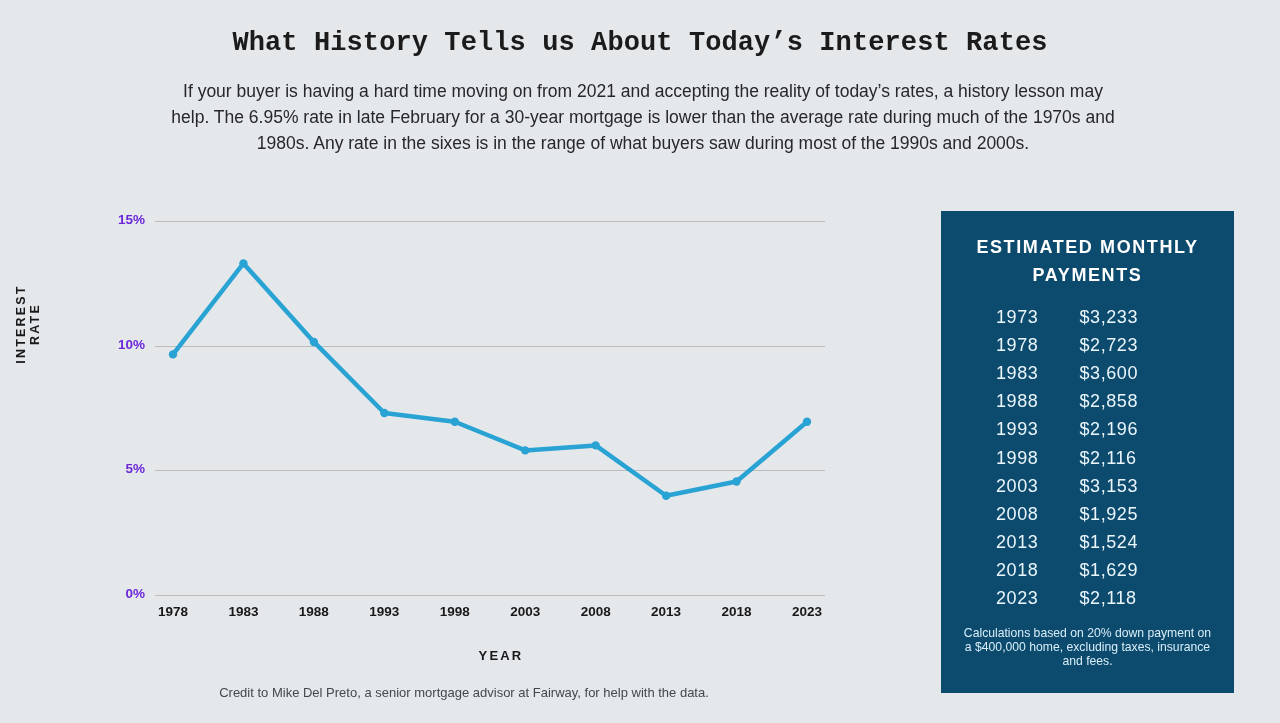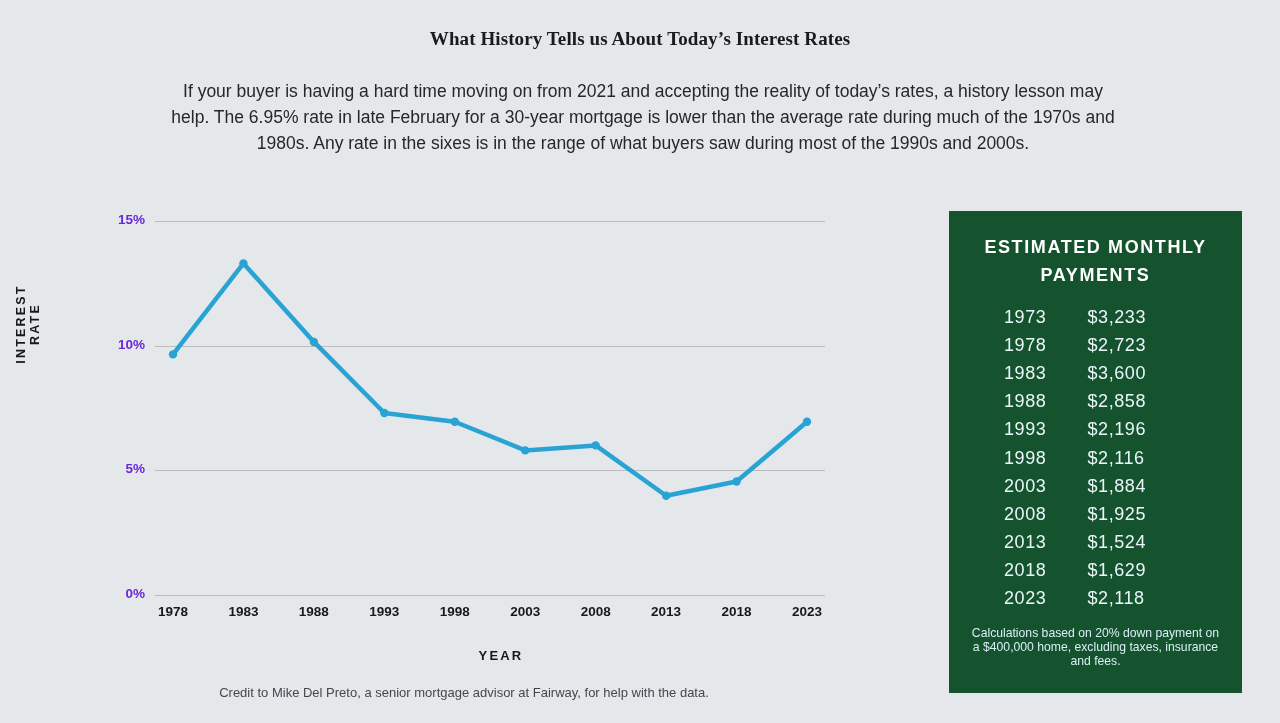--- a/index.html
+++ b/index.html
@@ -15,23 +15,23 @@
     position: relative;
   }
 
   
   .headline {
     position: absolute;
     left: 0;
     top: 28px;
     width: 1280px;
     text-align: center;
-    font-family: Liberation Serif, serif;
-    font-weight: bold;
-    font-size: 19px;
+    font-family: Liberation Mono, monospace;
+    font-weight: bold;
+    font-size: 27px;
     color: #1b1b1b;
     letter-spacing: 0.1px;
   }
   .deck {
     position: absolute;
     left: 162px;
     top: 78px;
     width: 962px;
     text-align: center;
     font-family: Liberation Sans, sans-serif;
@@ -133,23 +133,22 @@
     color: #44484c;
   }
 
   
   .panel {
     position: absolute;
     left: 941px;
     top: 211px;
     width: 293px;
     height: 482px;
-    background: #14532d;
+    background: #0c4a6e;
     color: #ffffff;
-    margin-left: 8px;
   }
   .panel-title {
     position: absolute;
     left: 22px;
     top: 22px;
     width: 249px;
     text-align: center;
     font-size: 18px;
     font-weight: bold;
     line-height: 28px;
@@ -267,21 +266,21 @@
         <div class="prow">
           <div class="pyear">1993</div>
           <div class="pamt">$2,196</div>
         </div>
         <div class="prow">
           <div class="pyear">1998</div>
           <div class="pamt">$2,116</div>
         </div>
         <div class="prow">
           <div class="pyear">2003</div>
-          <div class="pamt">$1,884</div>
+          <div class="pamt">$3,153</div>
         </div>
         <div class="prow">
           <div class="pyear">2008</div>
           <div class="pamt">$1,925</div>
         </div>
         <div class="prow">
           <div class="pyear">2013</div>
           <div class="pamt">$1,524</div>
         </div>
         <div class="prow">

